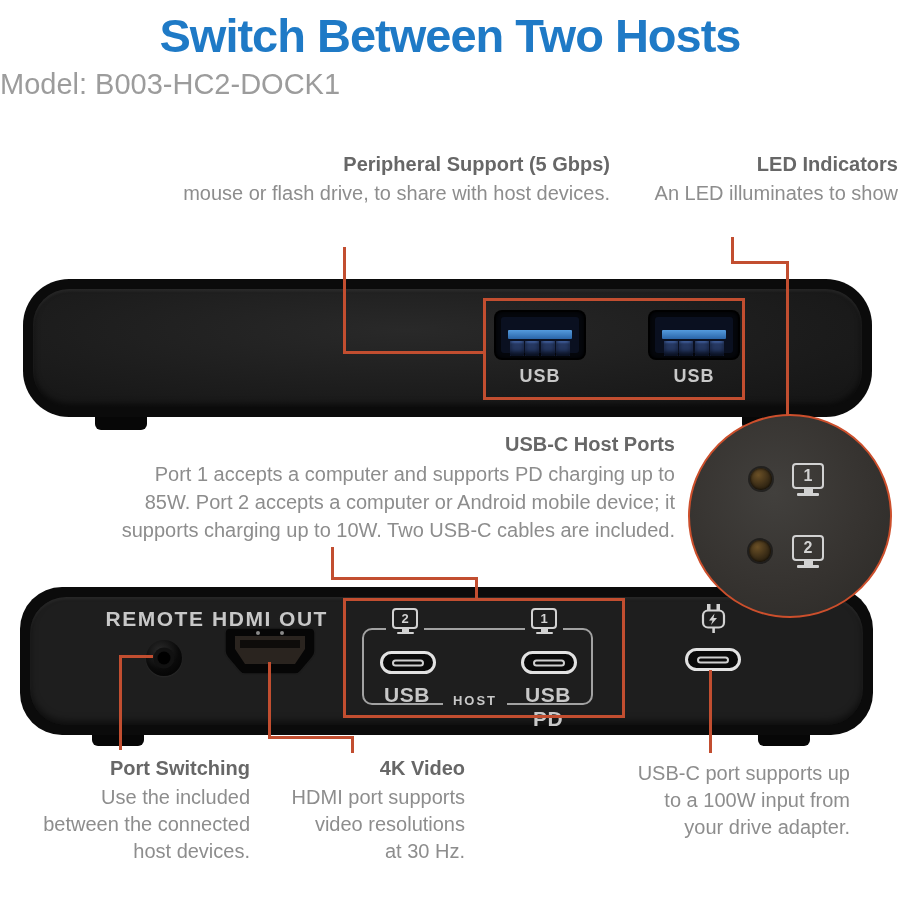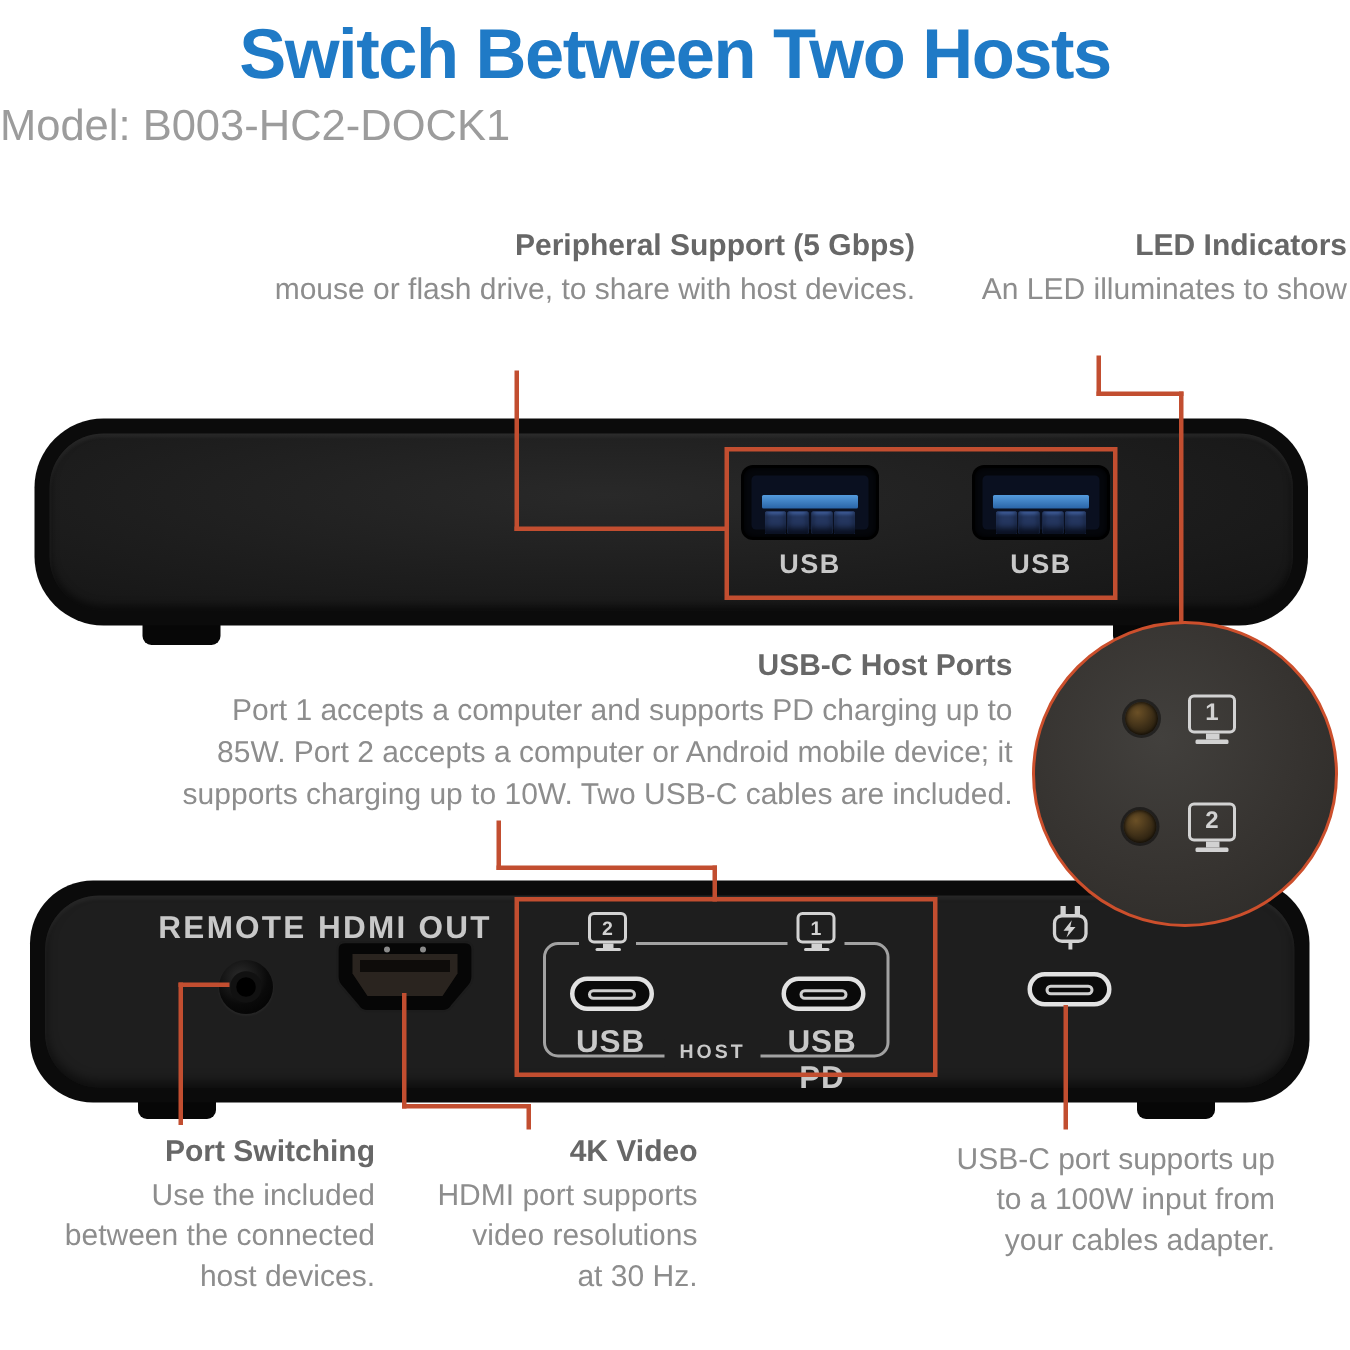--- a/index.html
+++ b/index.html
@@ -124,21 +124,21 @@
   <div class="ann ann-b" id="ann-4k">
     <div class="ann-h">4K Video</div>
     <div class="ann-l">HDMI port supports</div>
     <div class="ann-l">video resolutions</div>
     <div class="ann-l">at 30 Hz.</div>
   </div>
 
   <div class="ann ann-b" id="ann-power">
     <div class="ann-l">USB-C port supports up</div>
     <div class="ann-l">to a 100W input from</div>
-    <div class="ann-l">your cables adapter.</div>
+    <div class="ann-l">your drive adapter.</div>
   </div>
 
   <div class="foot" style="left:95px;top:404px;"></div>
   <div class="foot" style="left:742px;top:404px;"></div>
   <div class="foot" style="left:92px;top:720px;"></div>
   <div class="foot" style="left:758px;top:720px;"></div>
 
   <div class="panel" id="panel-front">
     <div class="panel-face"></div>
   </div>

